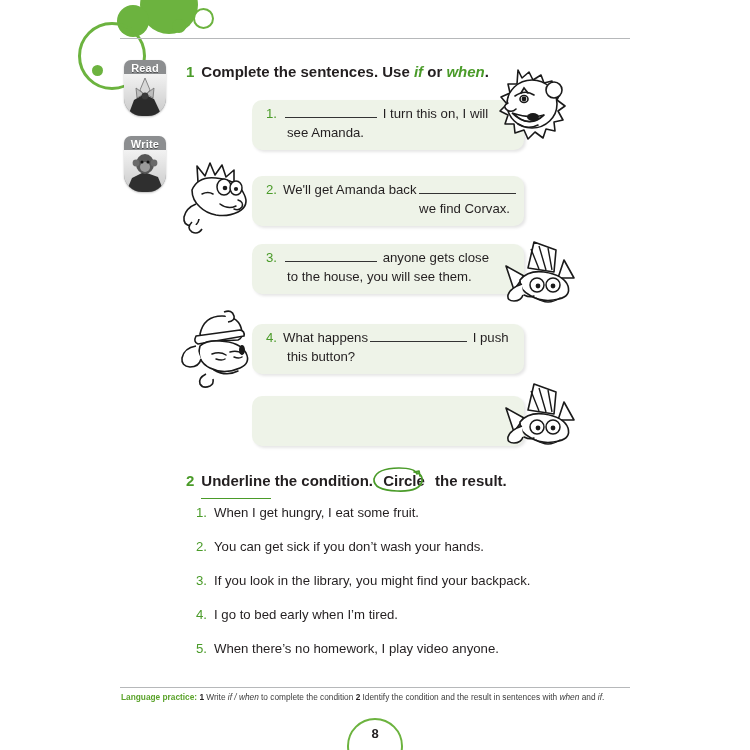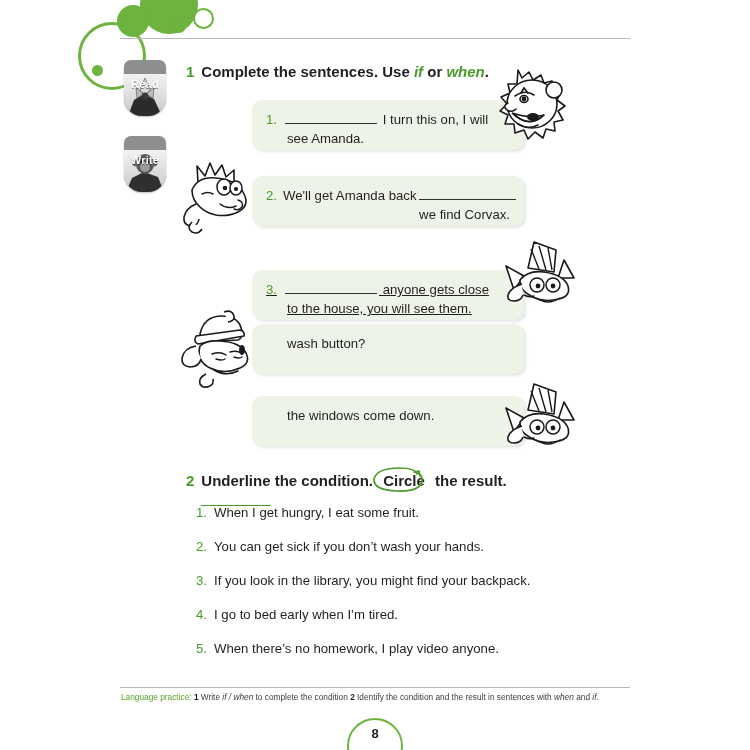--- a/index.html
+++ b/index.html
@@ -45,75 +45,75 @@
   #badge-write { left: 124px; top: 136px; }
   .badge-label {
     position: relative;
     z-index: 3;
     display: block;
     text-align: center;
     font-size: 11px;
     font-weight: bold;
     color: #ffffff;
     letter-spacing: .2px;
-    padding-top: 18px;
+    padding-top: 2px;
     text-shadow: 0 1px 0 rgba(0,0,0,.45);
   }
   .badge-art { position: absolute; left: 0; top: 14px; width: 42px; height: 42px; }
 
   
   .ex-head {
     position: absolute;
     font-size: 15px;
     font-weight: bold;
     color: #231f20;
     white-space: nowrap;
   }
   .ex-num { color: #4a9b29; font-weight: bold; margin-right: 7px; }
   .ital-green { color: #4a9b29; font-style: italic; font-weight: bold; }
   #ex1-head { left: 186px; top: 63px; }
   #ex2-head { left: 186px; top: 472px; }
   .underlined-word {
     border-bottom: 1.6px solid #4a9b29;
-    padding-bottom: 16px;
+    padding-bottom: 9px;
   }
   .circled-word { position: relative; display: inline-block; padding: 0 6px; text-align: right; }
   .circled-word .ellipse-svg {
     position: absolute; left: -6px; top: -7px;
     width: 56px; height: 28px;
     pointer-events: none;
   }
 
   
   .bubble {
     position: absolute;
     background: #eef3e8;
     border-radius: 10px;
     box-shadow: 2px 2px 3px rgba(0,0,0,0.10);
-    padding: 10px 14px 11px 14px;
+    padding: 4px 14px 11px 14px;
     box-sizing: border-box;
   }
   .bubble-line {
     font-size: 13.2px;
     line-height: 19px;
     color: #231f20;
     white-space: nowrap;
   }
   .b-num { color: #4a9b29; margin-right: 6px; }
   .b-indent { padding-left: 21px; }
   .blank {
     display: inline-block;
     border-bottom: 1.3px solid #333333;
     vertical-align: baseline;
     height: 13px;
     margin: 0 2px;
   }
   #bubble-1 { left: 252px; top: 100px; width: 272px; height: 50px; }
   #bubble-2 { left: 252px; top: 176px; width: 272px; height: 50px; text-align: right; }
-  #bubble-3 { left: 252px; top: 270px; width: 272px; height: 50px; text-decoration: underline; }
+  #bubble-3 { left: 252px; top: 244px; width: 272px; height: 50px; }
   #bubble-4 { left: 252px; top: 324px; width: 272px; height: 50px; }
   #bubble-5 { left: 252px; top: 396px; width: 272px; height: 50px; }
 
   
   .toon { position: absolute; }
   #toon-lion    { left: 488px; top: 62px;  width: 92px; height: 90px; }
   #toon-spiky   { left: 172px; top: 160px; width: 88px; height: 82px; }
   #toon-elf-1   { left: 498px; top: 238px; width: 82px; height: 82px; }
   #toon-dog     { left: 170px; top: 310px; width: 88px; height: 82px; }
   #toon-elf-2   { left: 498px; top: 380px; width: 82px; height: 82px; }
@@ -136,21 +136,21 @@
     background: #b6b8ba;
   }
   #footer-text {
     position: absolute;
     left: 121px; top: 691px;
     width: 512px;
     font-size: 8.3px;
     line-height: 12px;
     color: #3c3c3c;
   }
-  #footer-text .fl { color: #5ba32b; font-weight: normal; }
+  #footer-text .fl { color: #5ba32b; font-weight: bold; }
   #footer-text .fn { font-weight: bold; color: #231f20; }
   #footer-text i { font-style: italic; }
 
   #page-number {
     position: absolute;
     left: 347px; top: 718px;
     width: 56px; height: 56px;
     border: 2px solid #6cb33f;
     border-radius: 50%;
     background: #ffffff;
@@ -225,25 +225,27 @@
 </div>
 
 <div class="bubble" id="bubble-3">
   <div class="bubble-line">
     <span class="b-num">3.</span><span></span><span class="blank" style="width:92px"></span><span> anyone gets close</span>
   </div>
   <div class="bubble-line b-indent">to the house, you will see them.</div>
 </div>
 
 <div class="bubble" id="bubble-4">
-  <div class="bubble-line b-indent">wash button?</div>
+  <div class="bubble-line">
+    <span class="b-num">4.</span><span>What happens</span><span class="blank" style="width:97px"></span><span> I push</span>
+  </div>
+  <div class="bubble-line b-indent">this button?</div>
 </div>
 
 <div class="bubble" id="bubble-5">
-  <div class="bubble-line b-indent">the windows come down.</div>
 </div>
 
 <svg class="toon" id="toon-lion" viewBox="0 0 92 90">
   <g fill="#ffffff" stroke="#1a1a1a" stroke-width="1.6" stroke-linejoin="round">
     <path d="M30 8 L34 16 L41 10 L45 18 L53 13 L56 21 L64 19 L64 28 L73 30 L69 38
              L77 44 L70 49 L75 58 L66 60 L67 69 L58 67 L55 76 L47 70 L40 77 L36 68
              L27 71 L26 62 L17 62 L20 53 L12 49 L19 42 L13 35 L22 31 L20 22 L29 22 Z"></path>
     <ellipse cx="44" cy="42" rx="25" ry="24" fill="#ffffff"></ellipse>
     <ellipse cx="66" cy="28" rx="8" ry="8" fill="#ffffff"></ellipse>
   </g>

